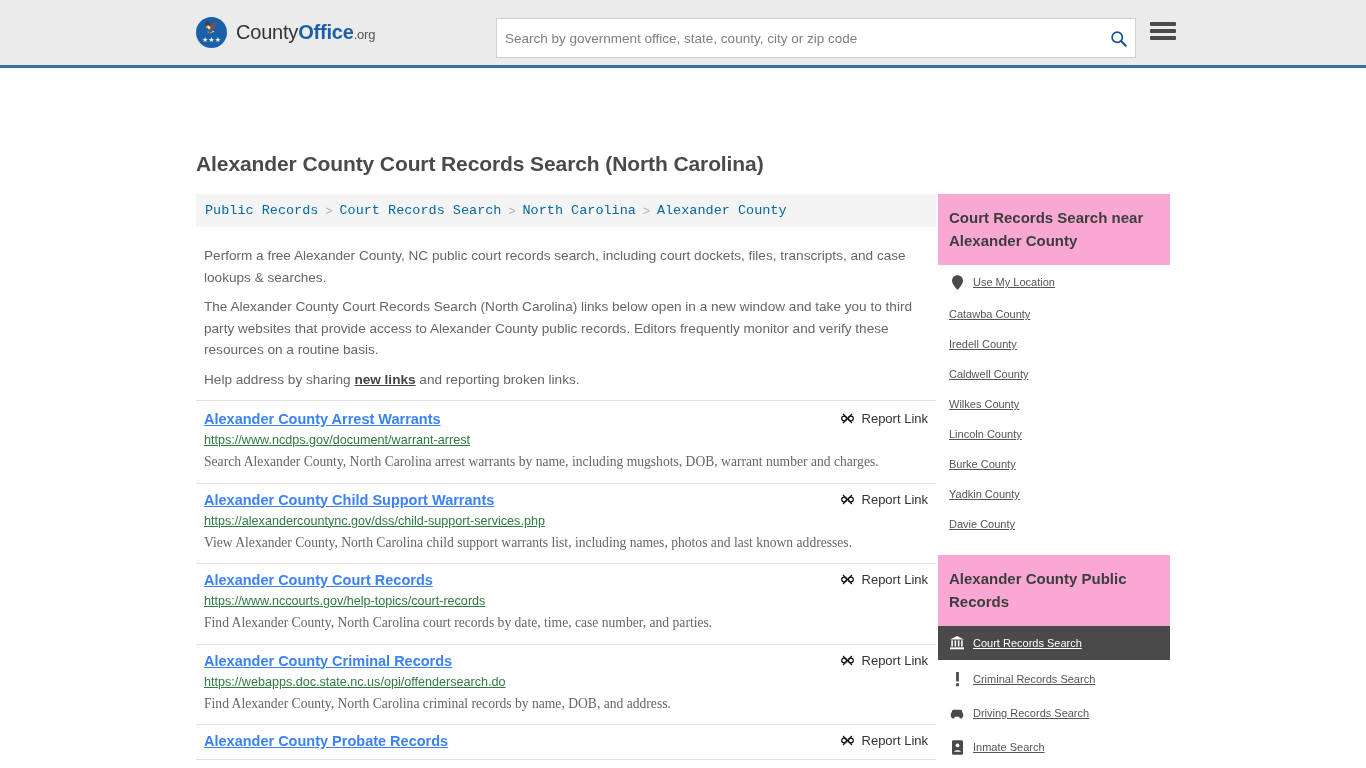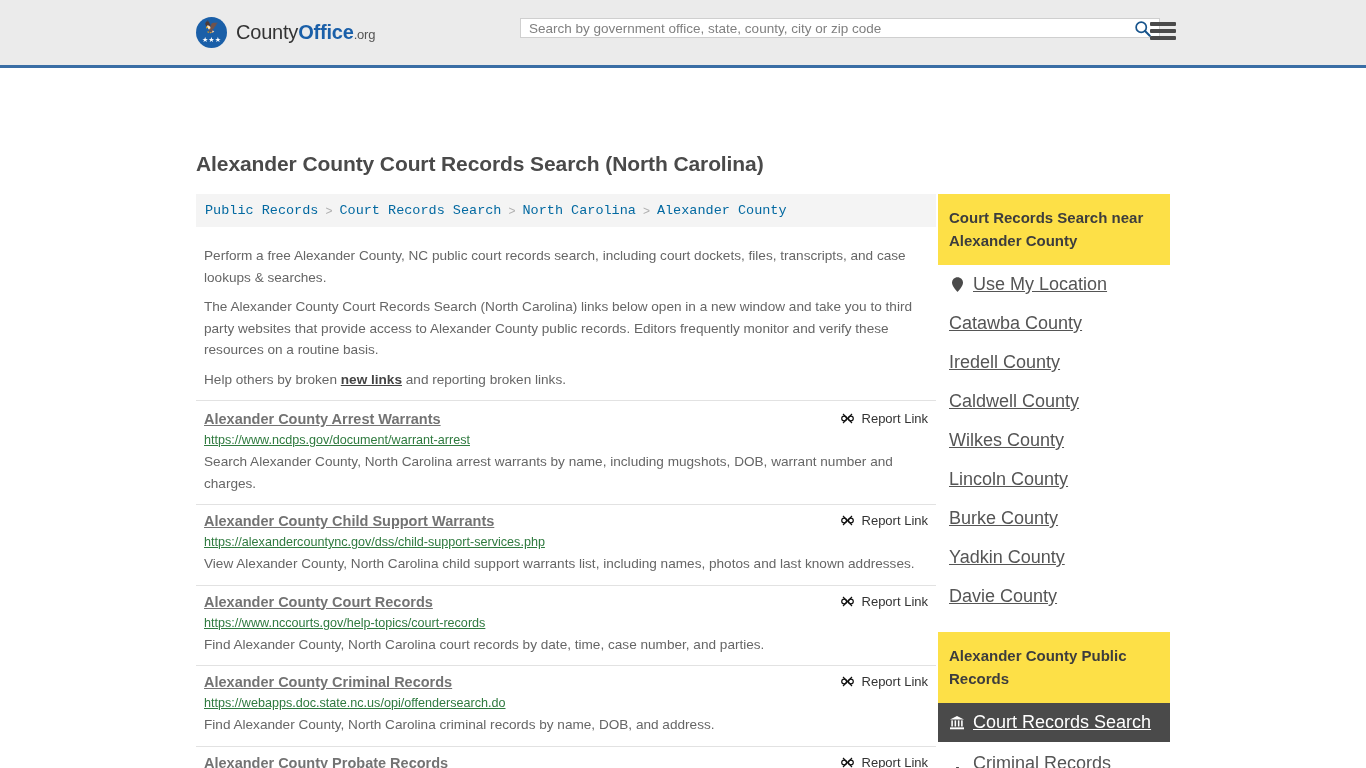--- a/index.html
+++ b/index.html
@@ -50,22 +50,22 @@
     font-size: 20px;
     color: #333333;
     letter-spacing: -0.2px;
     white-space: nowrap;
   }
   .logo-text .b { font-weight: bold; color: #1a5fa8; }
   .logo-text .suffix { color: #555555; font-size: 13px; }
 
   .search-box {
     position: absolute;
-    left: 520px; top: 18px;
-    width: 640px; height: 20px;
+    left: 496px; top: 18px;
+    width: 640px; height: 40px;
     background: #ffffff;
     border: 1px solid #cfcfcf;
     display: flex; align-items: center;
   }
   .search-input {
     border: 0; outline: 0; background: transparent;
     height: 26px; flex: 1;
     padding: 0 8px;
     font-family: "Liberation Sans", sans-serif;
     font-size: 13.5px;
@@ -158,21 +158,21 @@
   }
   .result:first-child { border-top: 1px solid #e2e2e2; padding-top: 10px; }
   .result-head {
     display: flex;
     align-items: flex-start;
     justify-content: space-between;
   }
   .result-title {
     font-size: 14.5px;
     font-weight: bold;
-    color: #737373;
+    color: #3b82f6;
     text-decoration: underline;
     cursor: pointer;
   }
   .report-link {
     display: flex; align-items: center;
     gap: 7px;
     color: #333333;
     font-size: 13px;
     cursor: pointer;
     white-space: nowrap;
@@ -184,43 +184,44 @@
     margin-top: 5px;
     font-size: 12.6px;
     color: #2f7a3f;
     line-height: 16px;
   }
   .result-desc {
     margin-top: 3px;
     font-size: 13.6px;
     line-height: 21.5px;
     color: #666666;
+    font-family: Liberation Serif, serif;
   }
 
   
   .sidebar {
     position: absolute;
     left: 938px; top: 126px;
     width: 232px;
   }
   .side-card-head {
-    background: #fde047;
+    background: #f9a8d4;
     padding: 12px 11px 13px 11px;
     font-size: 15px;
     font-weight: bold;
     color: #3d3d3d;
     line-height: 23px;
   }
   .side-list { padding: 0; margin: 0; list-style: none; }
   .side-item {
     display: flex;
     align-items: center;
     gap: 8px;
     padding: 9px 11px;
-    font-size: 18px;
+    font-size: 11px;
   }
   .side-item a {
     color: #555555;
     text-decoration: underline;
   }
   .side-item.plain { padding-left: 11px; }
   .side-item.active {
     background: #4a4a4a;
     margin-bottom: 2px;
   }
@@ -276,21 +277,21 @@
       <a href="#">Court Records Search</a>
       <span class="sep">&gt;</span>
       <a href="#">North Carolina</a>
       <span class="sep">&gt;</span>
       <a href="#">Alexander County</a>
     </nav>
 
     <div class="intro">
       <p class="p1">Perform a free Alexander County, NC public court records search, including court dockets, files, transcripts, and case lookups &amp; searches.</p>
       <p>The Alexander County Court Records Search (North Carolina) links below open in a new window and take you to third party websites that provide access to Alexander County public records. Editors frequently monitor and verify these resources on a routine basis.</p>
-      <p><span>Help others by broken </span><a href="#">new links</a><span> and reporting broken links.</span></p>
+      <p><span>Help address by sharing </span><a href="#">new links</a><span> and reporting broken links.</span></p>
     </div>
 
     <div class="results">
 
       <div class="result">
         <div class="result-head">
           <a class="result-title" href="#">Alexander County Arrest Warrants</a>
           <span class="report-link">
             <svg width="15" height="15" viewBox="0 0 20 20">
               <path d="M4 4 L16 16 M16 4 L4 16" stroke="#111" stroke-width="1.6" fill="none"></path>

